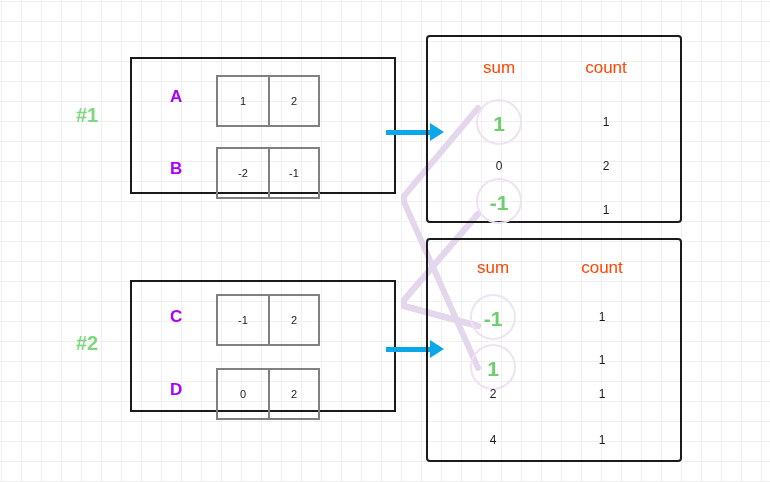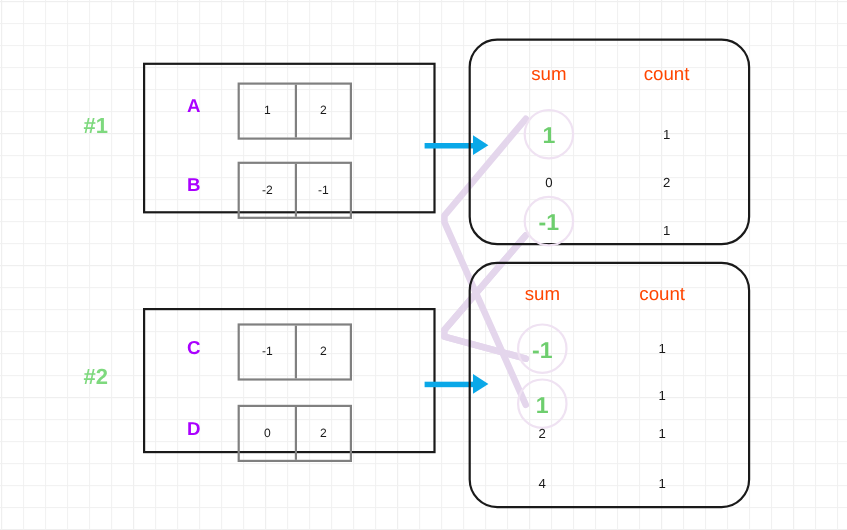--- a/index.html
+++ b/index.html
@@ -76,21 +76,21 @@
     color: #7ed97e;
     font-size: 20px;
     font-weight: bold;
     font-family: "Liberation Sans", sans-serif;
   }
 
   
   .agg-table {
     position: absolute;
     border: 2px solid #1a1a1a;
-    border-radius: 26px;
+    border-radius: 4px;
     box-sizing: border-box;
     background: transparent;
   }
   .agg-header {
     position: absolute;
     color: #ff4500;
     font-size: 17px;
     font-family: "Liberation Sans", sans-serif;
     text-align: center;
     transform: translateX(-50%);

